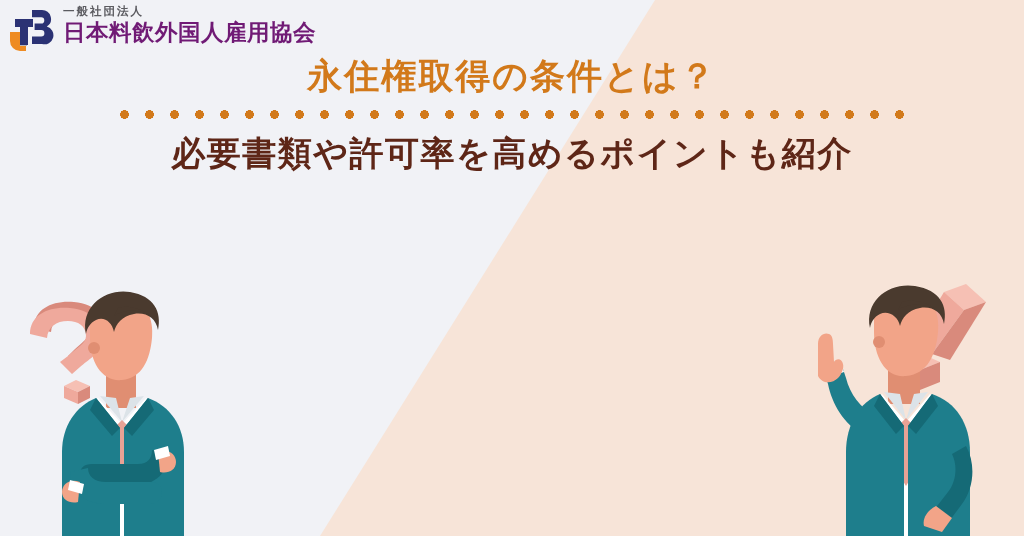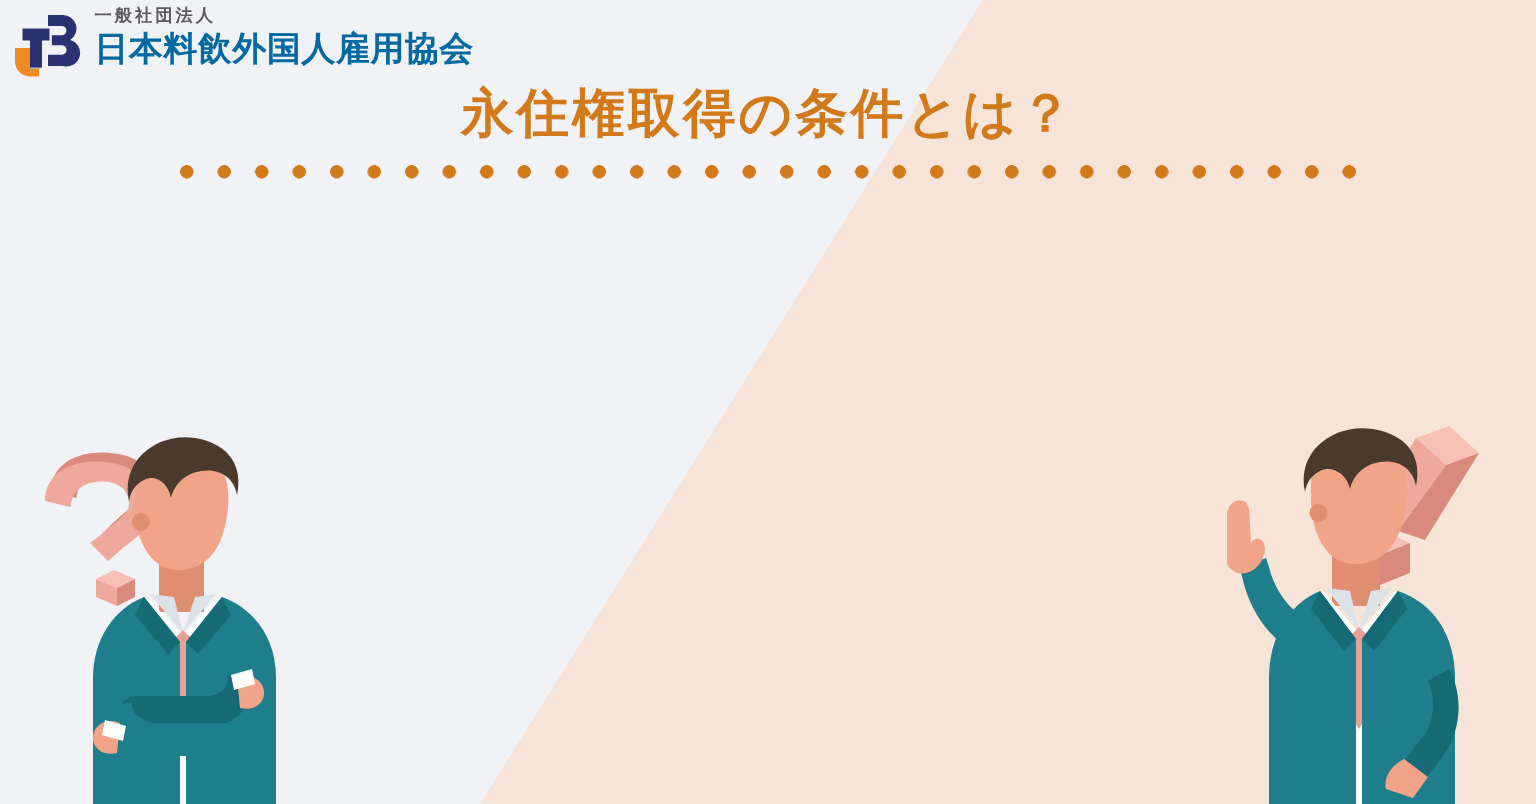--- a/index.html
+++ b/index.html
@@ -19,21 +19,21 @@
 
   
   #logo{position:absolute;left:4px;top:6px;display:flex;align-items:flex-start;gap:9px;}
   .logo-mark{position:relative;width:50px;height:48px;flex:0 0 auto;}
   .logo-text{display:flex;flex-direction:column;justify-content:center;line-height:1;}
   .logo-kana{
     font-size:11.5px;color:#5b5b60;letter-spacing:2.0px;
     font-weight:700;margin-bottom:4px;
   }
   .logo-name{
-    font-size:22.5px;color:#0369a1;font-weight:700;letter-spacing:0.5px;
+    font-size:22.5px;color:#701a75;font-weight:700;letter-spacing:0.5px;
   }
 
   
   #copy{position:absolute;left:0;top:0;width:1024px;height:536px;
         display:flex;flex-direction:column;align-items:center;
         justify-content:flex-start;padding-top:57px;box-sizing:border-box;
         pointer-events:none;}
   .eyebrow{
     font-size:35px;font-weight:700;color:#D2791A;letter-spacing:2px;
     line-height:1.1;margin:0;
@@ -84,20 +84,21 @@
     </div>
     <div class="logo-text">
       <div class="logo-kana">一般社団法人</div>
       <div class="logo-name">日本料飲外国人雇用協会</div>
     </div>
   </div>
 
   <div id="copy">
     <p class="eyebrow">永住権取得の条件とは？</p>
     <div class="dots"></div>
+    <p class="subline">必要書類や許可率を高めるポイントも紹介</p>
   </div>
 
   <div id="qmark" class="mark">
     <svg viewBox="0 0 110 110" xmlns="http://www.w3.org/2000/svg">
 
       <path d="M14 30 C14 10 34 2 54 4 C76 6 88 20 86 36 C84 50 72 56 64 63
                L60 68 L48 58 L54 52 C62 44 70 40 70 32 C70 22 62 17 52 17
                C40 17 32 23 31 34 Z" fill="#D98A7C"></path>
 
       <path d="M10 36 C10 16 30 8 50 10 C72 12 84 26 82 42 C80 56 68 62 60 69

